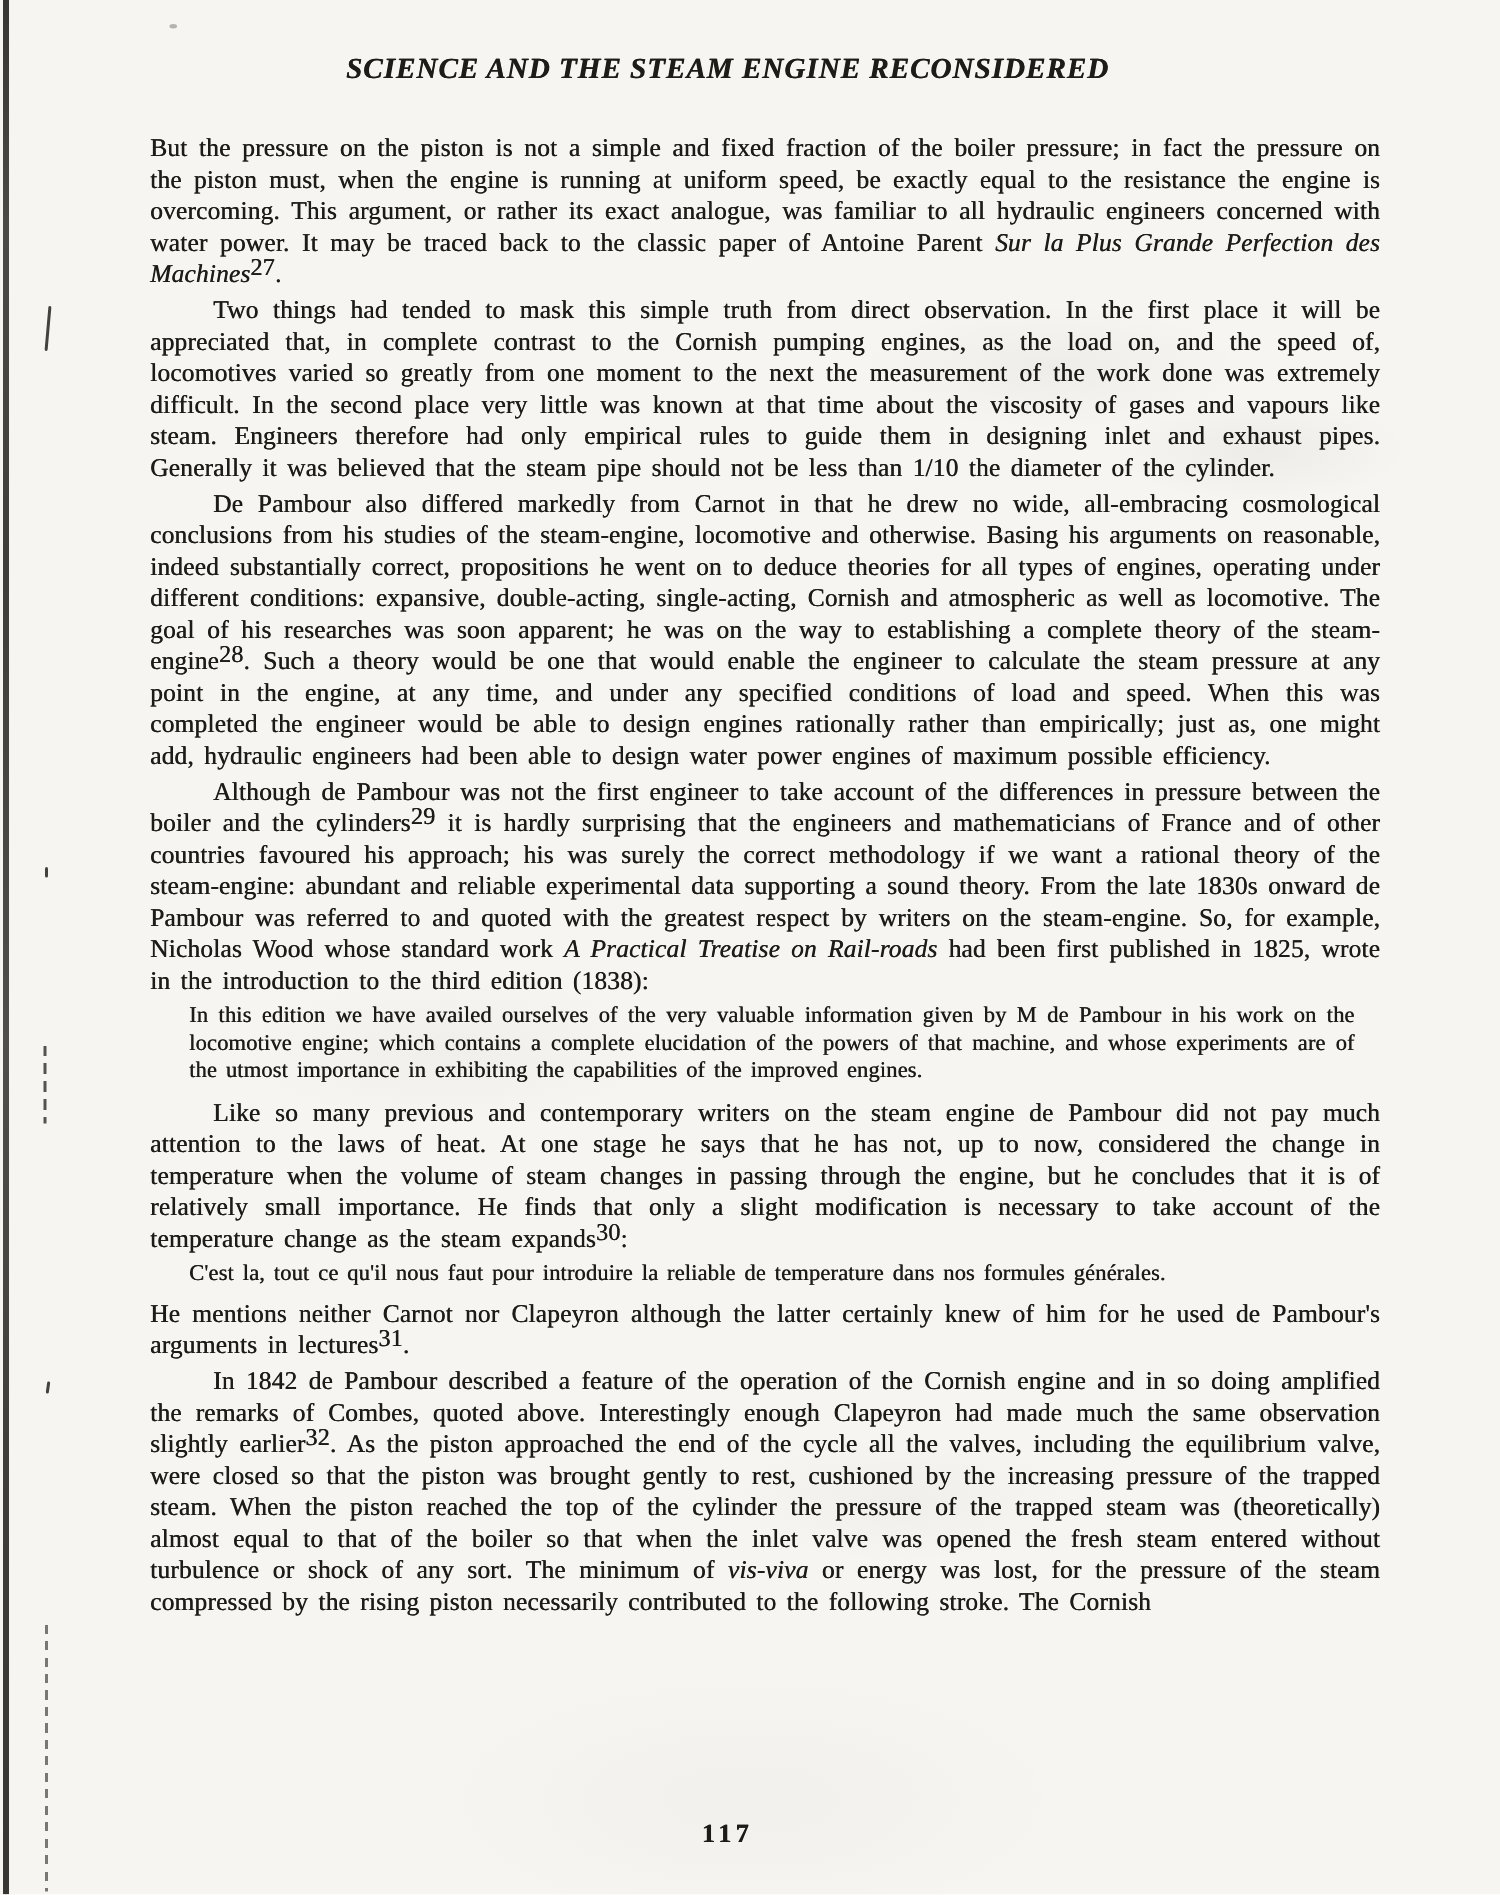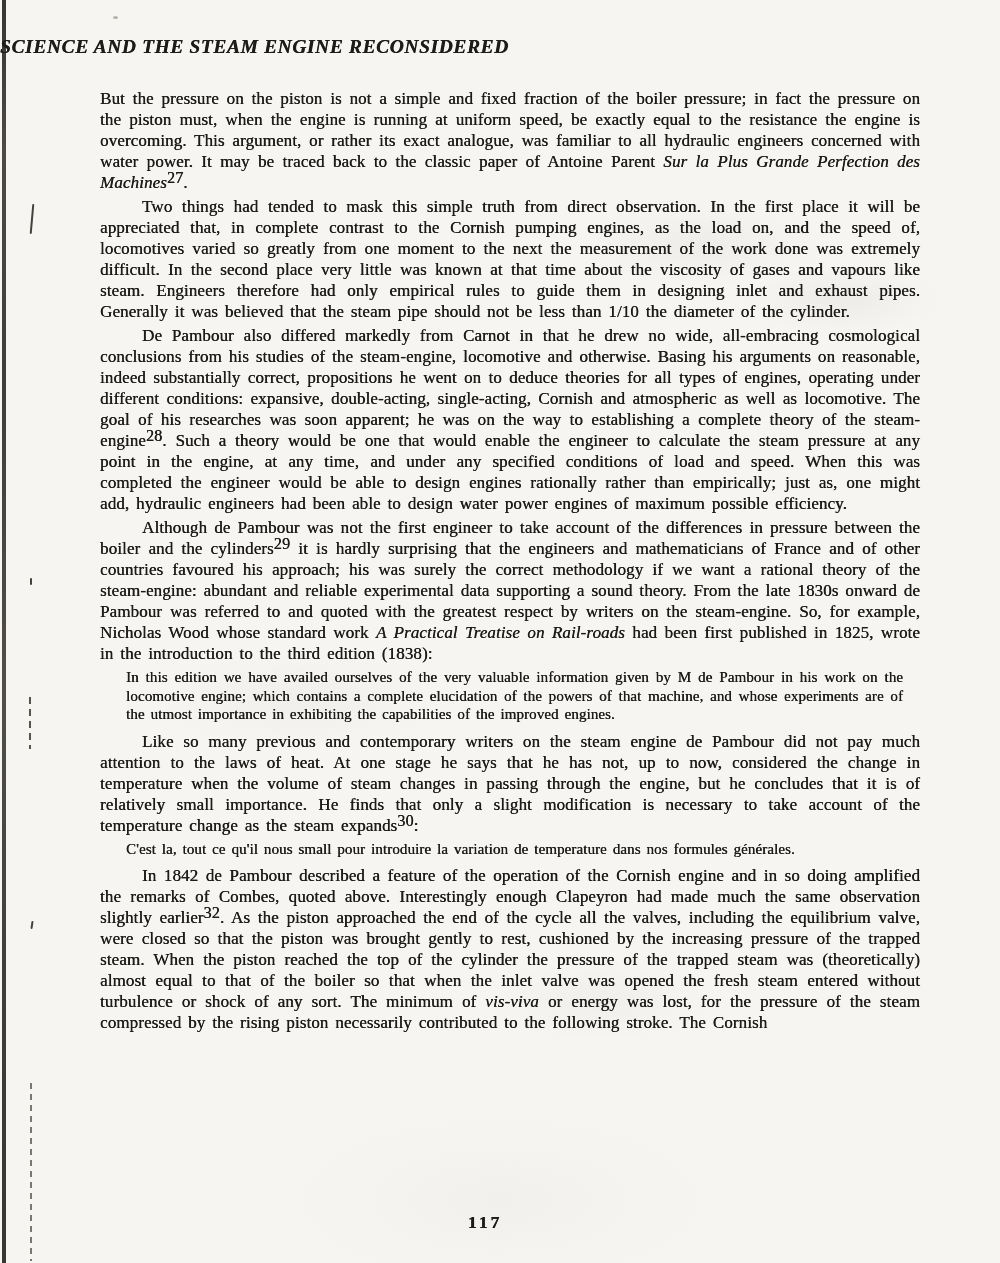--- a/index.html
+++ b/index.html
@@ -45,21 +45,21 @@
             opacity: 0.8; }
   .speck-1 { position: absolute; left: 113px; top: 16px; width: 5px; height: 3px;
              background: #8a877f; border-radius: 50%; opacity: 0.6; }
 
   .title {
     position: absolute;
     top: 36px;
     left: 0;
     right: 30px;
     margin: 0;
-    text-align: left;
+    text-align: center;
     font-size: 19.5px;
     font-weight: bold;
     font-style: italic;
     letter-spacing: 0.6px;
     text-shadow: 0.3px 0 0 currentColor;
   }
   .body {
     position: absolute;
     top: 88px;
     left: 100px;
@@ -109,19 +109,20 @@
 
   <h1 class="title">SCIENCE AND THE STEAM ENGINE RECONSIDERED</h1>
 
   <section class="body">
     <p class="para noindent"><span>But the pressure on the piston is not a simple and fixed fraction of the boiler pressure; in fact the pressure on the piston must, when the engine is running at uniform speed, be exactly equal to the resistance the engine is overcoming. This argument, or rather its exact analogue, was familiar to all hydraulic engineers concerned with water power. It may be traced back to the classic paper of Antoine Parent </span><span class="seg-italic">Sur la Plus Grande Perfection des Machines</span><span class="seg-sup">27</span><span>.</span></p>
     <p class="para"><span>Two things had tended to mask this simple truth from direct observation. In the first place it will be appreciated that, in complete contrast to the Cornish pumping engines, as the load on, and the speed of, locomotives varied so greatly from one moment to the next the measurement of the work done was extremely difficult. In the second place very little was known at that time about the viscosity of gases and vapours like steam. Engineers therefore had only empirical rules to guide them in designing inlet and exhaust pipes. Generally it was believed that the steam pipe should not be less than 1/10 the diameter of the cylinder.</span></p>
     <p class="para"><span>De Pambour also differed markedly from Carnot in that he drew no wide, all-embracing cosmological conclusions from his studies of the steam-engine, locomotive and otherwise. Basing his arguments on reasonable, indeed substantially correct, propositions he went on to deduce theories for all types of engines, operating under different conditions: expansive, double-acting, single-acting, Cornish and atmospheric as well as locomotive. The goal of his researches was soon apparent; he was on the way to establishing a complete theory of the steam-engine</span><span class="seg-sup">28</span><span>. Such a theory would be one that would enable the engineer to calculate the steam pressure at any point in the engine, at any time, and under any specified conditions of load and speed. When this was completed the engineer would be able to design engines rationally rather than empirically; just as, one might add, hydraulic engineers had been able to design water power engines of maximum possible efficiency.</span></p>
     <p class="para"><span>Although de Pambour was not the first engineer to take account of the differences in pressure between the boiler and the cylinders</span><span class="seg-sup">29</span><span> it is hardly surprising that the engineers and mathematicians of France and of other countries favoured his approach; his was surely the correct methodology if we want a rational theory of the steam-engine: abundant and reliable experimental data supporting a sound theory. From the late 1830s onward de Pambour was referred to and quoted with the greatest respect by writers on the steam-engine. So, for example, Nicholas Wood whose standard work </span><span class="seg-italic">A Practical Treatise on Rail-roads</span><span> had been first published in 1825, wrote in the introduction to the third edition (1838):</span></p>
     <blockquote class="quote"><span>In this edition we have availed ourselves of the very valuable information given by M de Pambour in his work on the locomotive engine; which contains a complete elucidation of the powers of that machine, and whose experiments are of the utmost importance in exhibiting the capabilities of the improved engines.</span></blockquote>
     <p class="para"><span>Like so many previous and contemporary writers on the steam engine de Pambour did not pay much attention to the laws of heat. At one stage he says that he has not, up to now, considered the change in temperature when the volume of steam changes in passing through the engine, but he concludes that it is of relatively small importance. He finds that only a slight modification is necessary to take account of the temperature change as the steam expands</span><span class="seg-sup">30</span><span>:</span></p>
-    <blockquote class="quote"><span>C'est la, tout ce qu'il nous small pour introduire la variation de temperature dans nos formules générales.</span></blockquote>
+    <blockquote class="quote"><span>C'est la, tout ce qu'il nous faut pour introduire la reliable de temperature dans nos formules générales.</span></blockquote>
+    <p class="para noindent"><span>He mentions neither Carnot nor Clapeyron although the latter certainly knew of him for he used de Pambour's arguments in lectures</span><span class="seg-sup">31</span><span>.</span></p>
     <p class="para"><span>In 1842 de Pambour described a feature of the operation of the Cornish engine and in so doing amplified the remarks of Combes, quoted above. Interestingly enough Clapeyron had made much the same observation slightly earlier</span><span class="seg-sup">32</span><span>. As the piston approached the end of the cycle all the valves, including the equilibrium valve, were closed so that the piston was brought gently to rest, cushioned by the increasing pressure of the trapped steam. When the piston reached the top of the cylinder the pressure of the trapped steam was (theoretically) almost equal to that of the boiler so that when the inlet valve was opened the fresh steam entered without turbulence or shock of any sort. The minimum of </span><span class="seg-italic">vis-viva</span><span> or energy was lost, for the pressure of the steam compressed by the rising piston necessarily contributed to the following stroke. The Cornish</span></p>
   </section>
 
   <footer class="page-number">117</footer>
 
 </main>
 
 </body></html>

